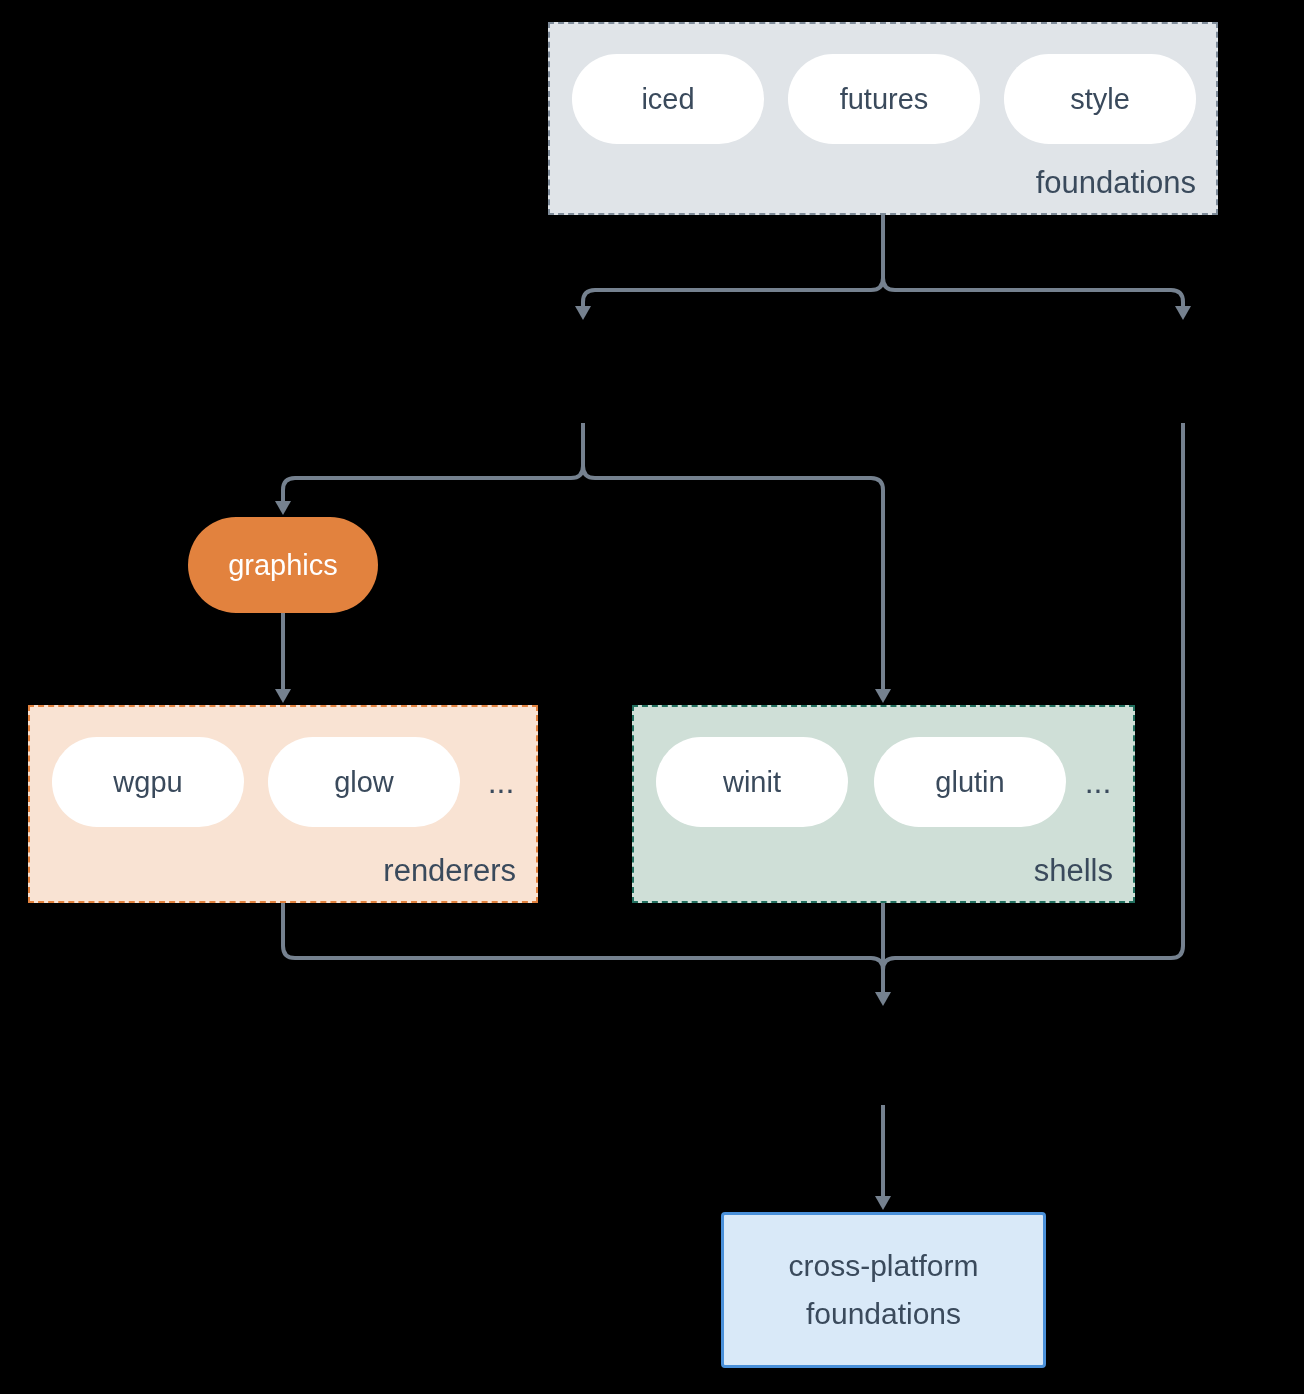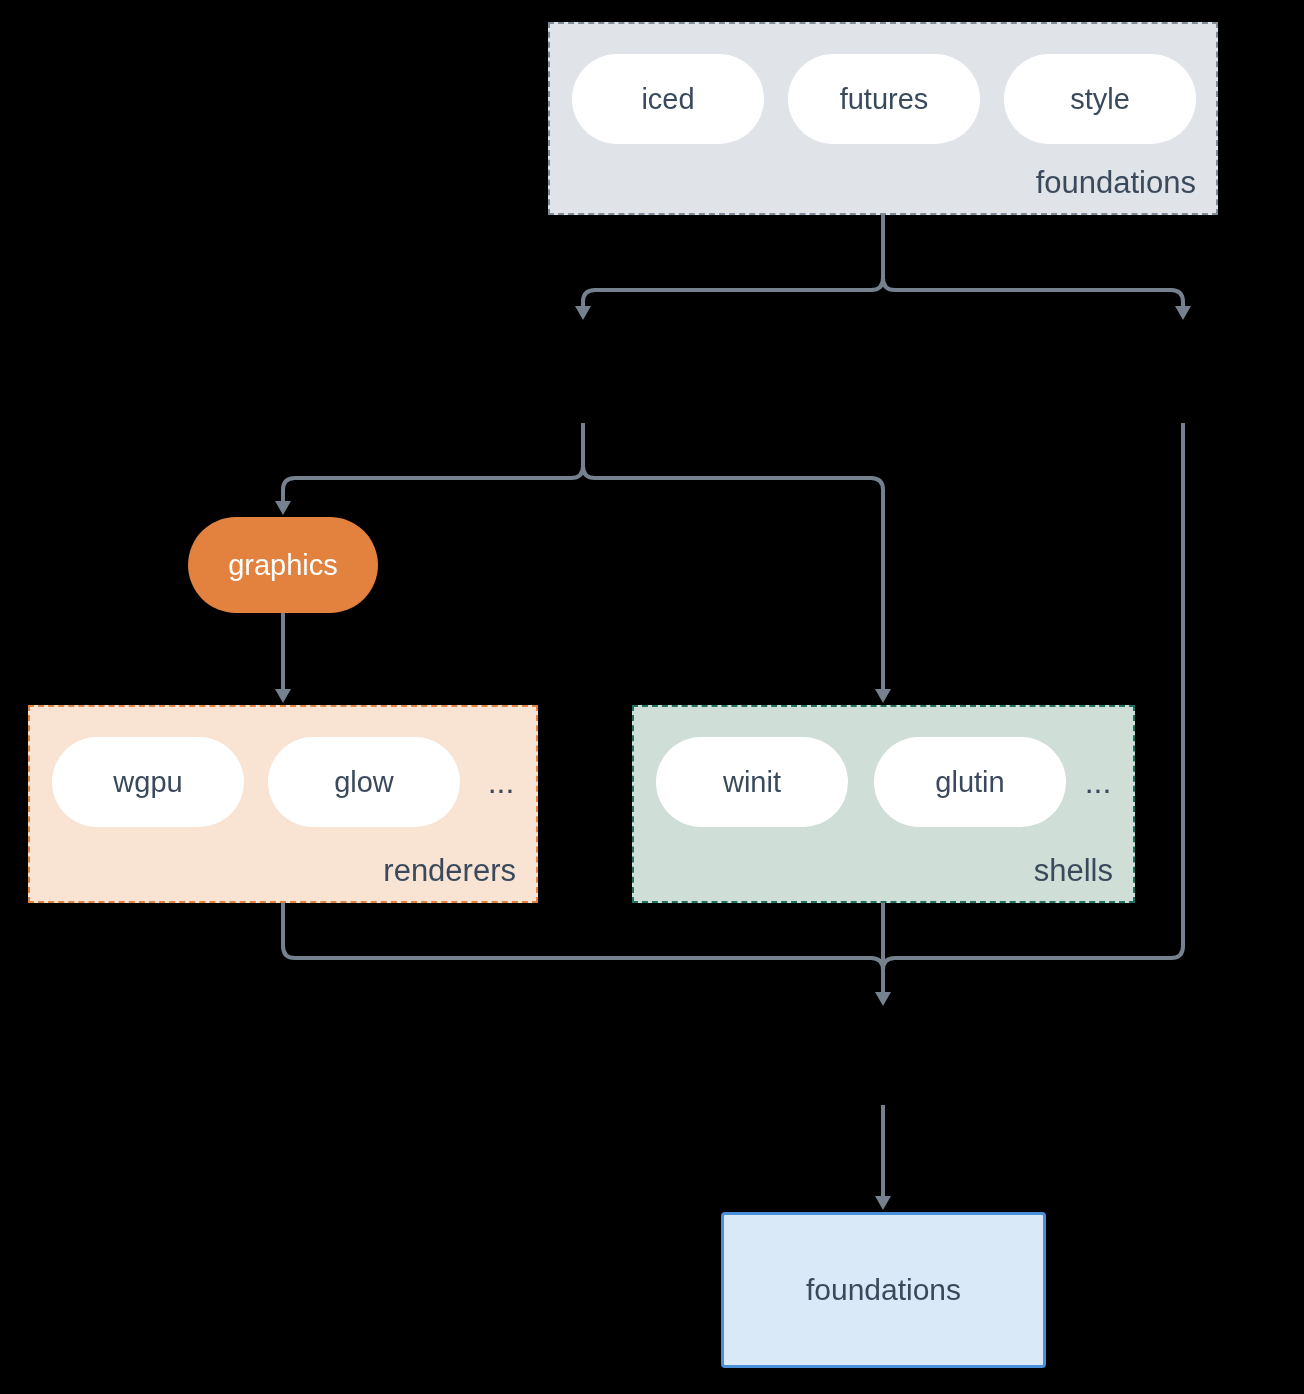--- a/index.html
+++ b/index.html
@@ -129,16 +129,17 @@
 
   <div class="groupbox g-shells">
     <div class="pill white n-winit">winit</div>
     <div class="pill white n-glutin">glutin</div>
     <div class="ellipsis">...</div>
     <div class="grouplabel">shells</div>
   </div>
 
 
   <div class="appbox">
+    <div>cross-platform</div>
     <div>foundations</div>
   </div>
 
 </div>
 
 </body></html>

